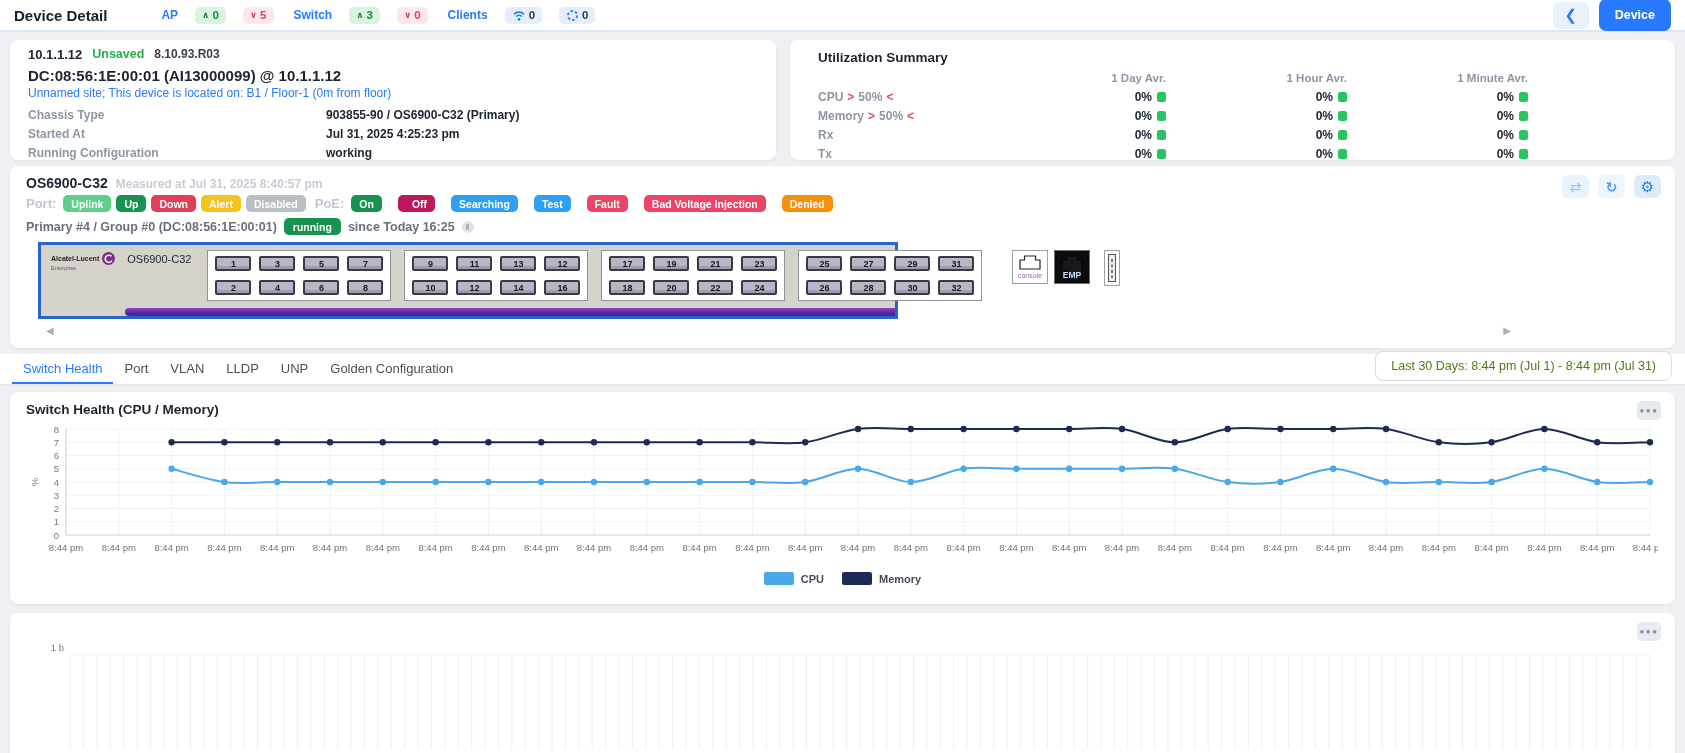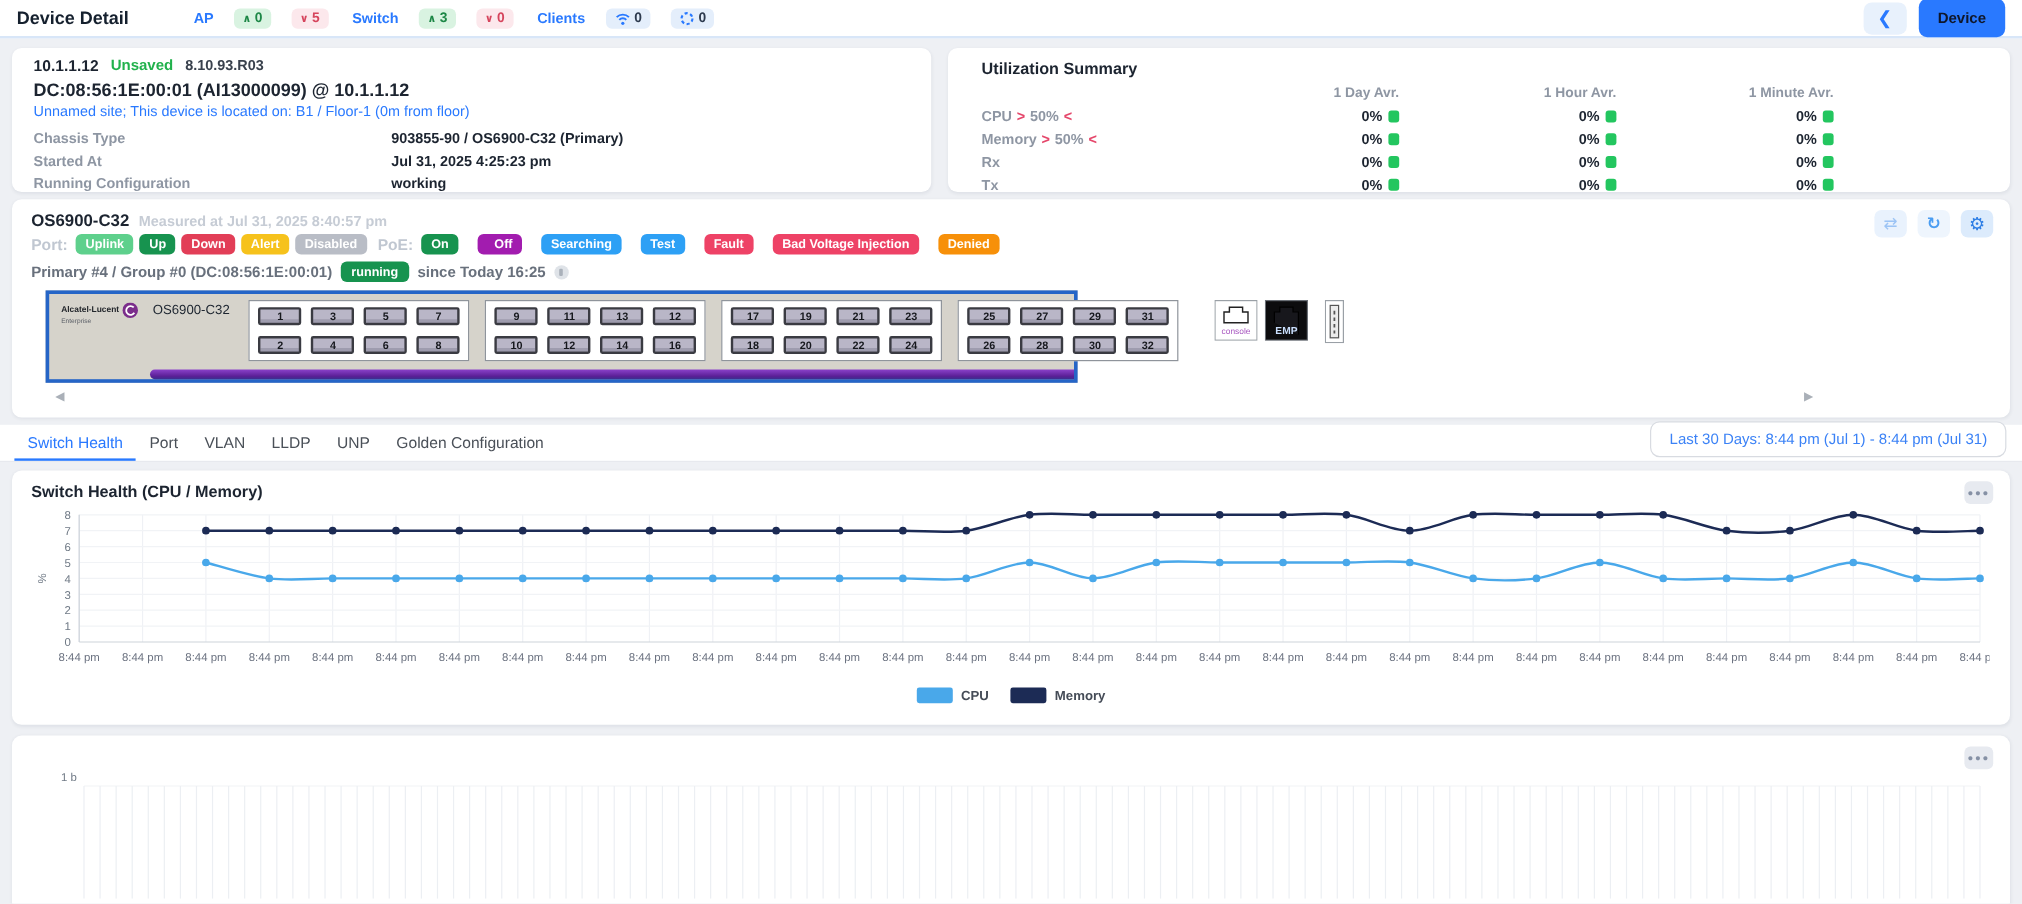--- a/index.html
+++ b/index.html
@@ -14,21 +14,21 @@
   .hlabel { color:#2979ff; font-size:12px; font-weight:bold; }
   .cbadge { display:inline-flex; align-items:center; gap:3px; padding:2px 7px; border-radius:5px;
     font-size:11.5px; font-weight:bold; line-height:13px; }
   .cbadge .arr { font-size:9px; }
   .cbadge.green { background:#d9f3e1; color:#1d8746; }
   .cbadge.red { background:#fce8ec; color:#d6455d; }
   .cbadge.blue { background:#e4eefb; color:#2d3a4e; }
   .top-actions { margin-left:auto; display:flex; gap:10px; align-items:center; }
   .btn-back { width:36px; height:27px; border-radius:7px; background:#e8f1fc; color:#2979ff;
     display:flex; align-items:center; justify-content:center; font-size:15px; font-weight:bold; cursor:pointer; }
-  .btn-primary { height:27px; padding:16px 16px; border-radius:7px; background:#2979ff; color:#0f172a;
+  .btn-primary { height:27px; padding:16px 16px; border-radius:7px; background:#2979ff; color:#ffffff;
     font-size:12.5px; font-weight:bold; display:flex; align-items:center; cursor:pointer; }
 
   
   .card { background:#fff; border-radius:8px; box-shadow:0 1px 3px rgba(25,39,70,.07); }
   .row1 { display:flex; gap:14px; margin:8px 10px 0; }
 
   .card.info { width:766px; height:120px; padding:5px 18px; }
   .info-line1 { display:flex; align-items:flex-start; gap:10px; margin-top:2px; }
   .info-ip { font-size:13px; font-weight:bold; line-height:15px; }
   .info-status { font-size:12.5px; font-weight:bold; color:#21b14c; }
@@ -89,21 +89,21 @@
   .scroll-row span { cursor:pointer; }
 
   
   .tabs-strip { margin-top:6px; background:#fff; height:31px; display:flex; align-items:stretch;
     padding-left:12px; position:relative; border-bottom:1px solid #e7e9ee; }
   .tab { display:flex; align-items:center; padding:0 11px; font-size:13px; color:#4a5058;
     font-weight:500; border-bottom:2px solid transparent; cursor:pointer; }
   .tab.active { color:#2979ff; border-bottom-color:#2979ff; }
   .date-box { position:absolute; right:13px; top:-3px; height:30px; background:#fff;
     border:1px solid #d8dbe1; border-radius:8px; display:flex; align-items:center; padding:0 15px;
-    font-size:12.5px; color:#3b82f6; font-weight:500; cursor:pointer; }
+    font-size:12.5px; color:#4d7c0f; font-weight:500; cursor:pointer; }
 
   
   .card.chart1 { margin:7px 10px 0; height:212px; padding:10px 16px 0; position:relative; }
   .card.chart2 { margin:9px 10px 0; height:250px; padding:10px 16px 0; position:relative; }
   .chart-title { font-size:13.5px; font-weight:bold; }
   .menu-btn { position:absolute; top:9px; right:14px; width:24px; height:19px; background:#e7eaf0;
     border-radius:5px; color:#8691a5; display:flex; align-items:center; justify-content:center;
     font-size:8px; letter-spacing:1.5px; cursor:pointer; }
   .chart-wrap { margin-top:4px; }
   .legend { display:flex; justify-content:center; gap:18px; margin-top:1px; font-size:11px;
@@ -291,21 +291,21 @@
     <span id="port-badges" style="display:flex;gap:5px;">
         <span class="pbadge" style="background: rgb(94, 208, 140);">Uplink</span>
         <span class="pbadge" style="background: rgb(23, 147, 79);">Up</span>
         <span class="pbadge" style="background: rgb(226, 62, 87);">Down</span>
         <span class="pbadge" style="background: rgb(246, 194, 28);">Alert</span>
         <span class="pbadge" style="background: rgb(185, 189, 198);">Disabled</span>
       </span>
     <span class="legend-label" style="margin-left:4px;">PoE:</span>
     <span id="poe-badges" style="display:flex;gap:16px;">
         <span class="pbadge" style="background: rgb(23, 147, 79);">On</span>
-        <span class="pbadge" style="background: #a21caf; padding-left: 14px;">Off</span>
+        <span class="pbadge" style="background: #be185d; padding-left: 14px;">Off</span>
         <span class="pbadge" style="background: rgb(45, 160, 245);">Searching</span>
         <span class="pbadge" style="background: rgb(45, 160, 245);">Test</span>
         <span class="pbadge" style="background: rgb(238, 66, 102);">Fault</span>
         <span class="pbadge" style="background: rgb(238, 66, 102);">Bad Voltage Injection</span>
         <span class="pbadge" style="background: rgb(247, 144, 9);">Denied</span>
       </span>
   </div>
 
   <div class="stack-row">
     <span>Primary #4 / Group #0 (DC:08:56:1E:00:01)</span>

